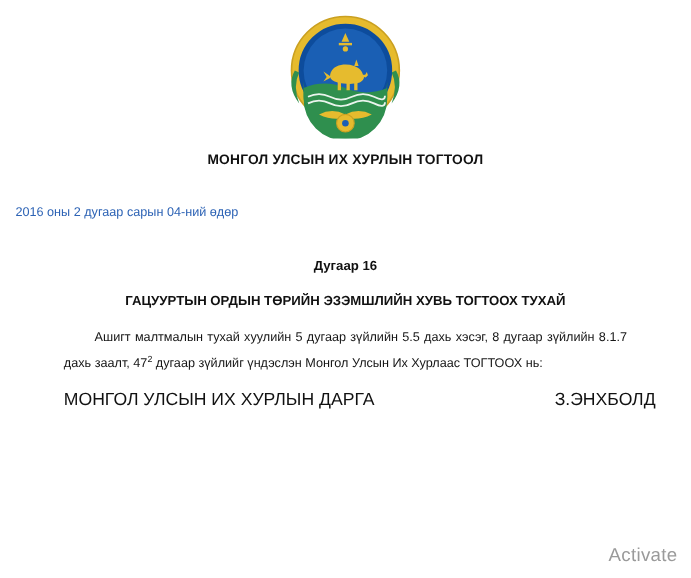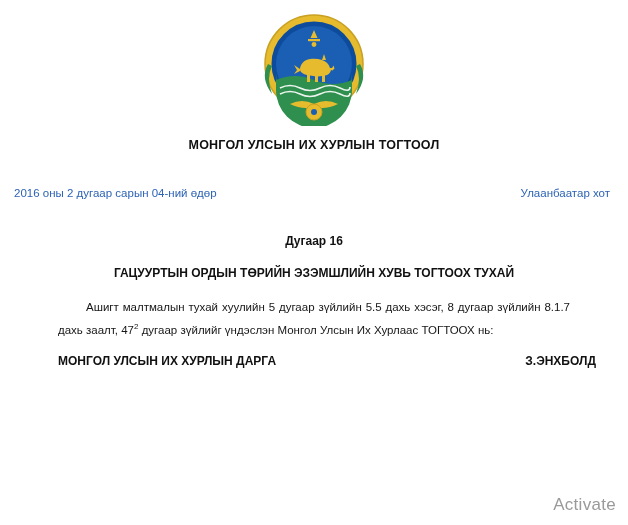--- a/index.html
+++ b/index.html
@@ -93,22 +93,22 @@
   }
   .para sup {
     font-size: 8px;
     vertical-align: super;
   }
   .sign-row {
     position: relative;
     margin-top: 4px;
     padding: 0 40px 0 58px;
     height: 24px;
-    font-size: 12px;
-    font-weight: bold;
+    font-size: 16px;
+    font-weight: normal;
     color: #111111;
   }
   .sign-title {
     position: absolute;
     left: 58px;
     top: 0;
   }
   .sign-name {
     position: absolute;
     right: 32px;
@@ -163,21 +163,20 @@
 
       <circle cx="64" cy="104" r="8" fill="#e6bb2e" stroke="#caa021" stroke-width="1"></circle>
       <circle cx="64" cy="104" r="3" fill="#1a5fb4"></circle>
     </svg>
   </div>
 
   <div class="doc-title">МОНГОЛ УЛСЫН ИХ ХУРЛЫН ТОГТООЛ</div>
 
   <div class="meta-row">
     <div class="meta-date">2016 оны 2 дугаар сарын 04-ний өдөр</div>
-    <div class="meta-place">Улаанбаатар хот</div>
   </div>
 
   <div class="resolution-no">Дугаар 16</div>
 
   <div class="subject">ГАЦУУРТЫН ОРДЫН ТӨРИЙН ЭЗЭМШЛИЙН ХУВЬ ТОГТООХ ТУХАЙ</div>
 
   <div class="body-text">
     <p class="para"><span>Ашигт малтмалын тухай хуулийн 5 дугаар зүйлийн 5.5 дахь хэсэг, 8 дугаар зүйлийн 8.1.7 дахь заалт, 47</span><sup>2</sup><span> дугаар зүйлийг үндэслэн Монгол Улсын Их Хурлаас ТОГТООХ нь:</span></p>
   </div>
 

